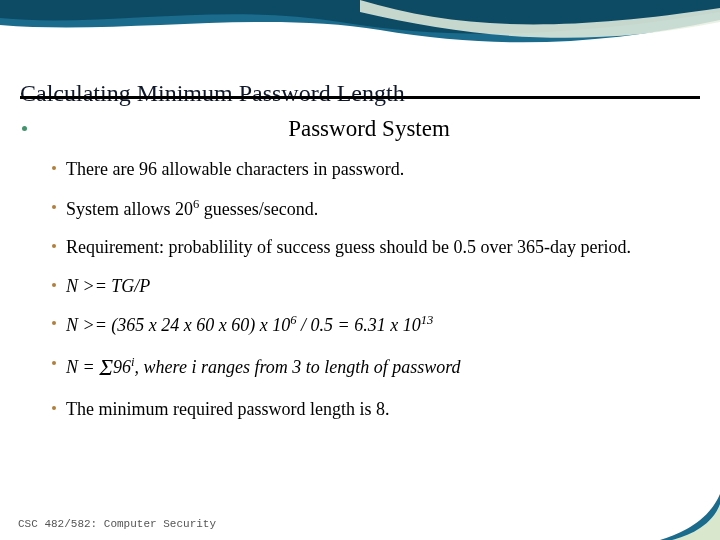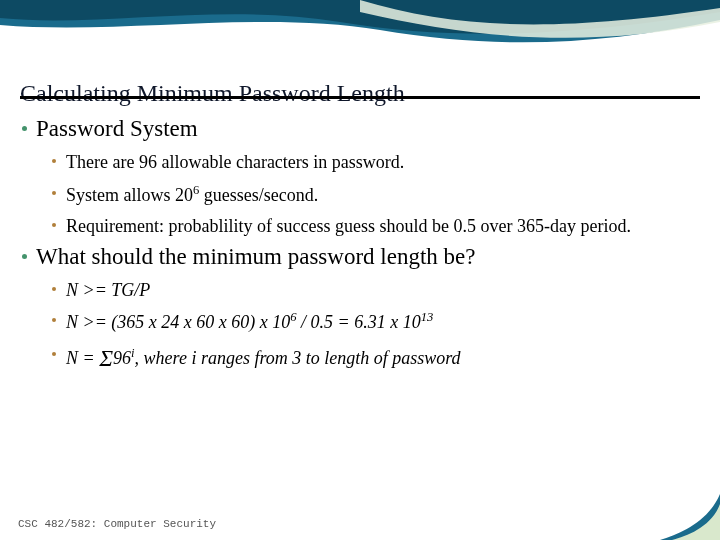--- a/index.html
+++ b/index.html
@@ -40,33 +40,34 @@
   .content {
     position: absolute;
     top: 110px;
     left: 22px;
     width: 680px;
   }
   .lvl1 {
     font-size: 23px;
     margin: 6px 0 2px 14px;
     position: relative;
+    text-align: center;
   }
   .lvl1-bullet {
     position: absolute;
     left: -14px;
     top: 10px;
     width: 5px;
     height: 5px;
     background: #44936c;
     border-radius: 50%;
   }
   .lvl2 {
     font-size: 18px;
-    margin: 9px 0 3px 44px;
+    margin: 16px 0 3px 44px;
     position: relative;
     line-height: 1.25;
   }
   .lvl2-bullet {
     position: absolute;
     left: -14px;
     top: 8px;
     width: 4px;
     height: 4px;
     border-radius: 50%;
@@ -116,41 +117,41 @@
   <div class="lvl2">
     <span class="lvl2-bullet"></span>
     <span>System allows 20</span><span class="sup">6</span><span> guesses/second.</span>
   </div>
 
   <div class="lvl2">
     <span class="lvl2-bullet"></span>
     <span>Requirement: probablility of success guess should be 0.5 over 365-day period.</span>
   </div>
 
-  <div class="lvl1">
-    <span class="lvl1-bullet"></span>
-    <span>What should the minimum password length be?</span>
-  </div>
 
   <div class="lvl2 italic">
     <span class="lvl2-bullet"></span>
     <span>N &gt;= TG/P</span>
   </div>
 
   <div class="lvl2 italic" style="margin-bottom:10px;">
     <span class="lvl2-bullet"></span>
     <span>N &gt;= (365 x 24 x 60 x 60) x 10</span><span class="sup">6</span><span> / 0.5 = 6.31 x 10</span><span class="sup">13</span>
   </div>
 
   <div class="lvl2 italic" style="margin-bottom:10px;">
     <span class="lvl2-bullet"></span>
     <span>N = </span><span class="sigma">Σ</span><span>96</span><span class="sup">i</span><span>, where i ranges from 3 to length of password</span>
   </div>
 
 
+  <div class="lvl2">
+    <span class="lvl2-bullet"></span>
+    <span>The minimum required password length is 8.</span>
+  </div>
 
 </div>
 
 <div class="footer">CSC 482/582: Computer Security</div>
 
 <svg class="corner" width="60" height="46" viewBox="0 0 60 46">
   <path d="M60,0 L60,46 L0,46 C20,40 48,28 60,0 Z" fill="#1a6b8c"></path>
   <path d="M60,10 L60,46 L12,46 C28,42 52,32 60,10 Z" fill="#d9e8cc"></path>
 </svg>
 

